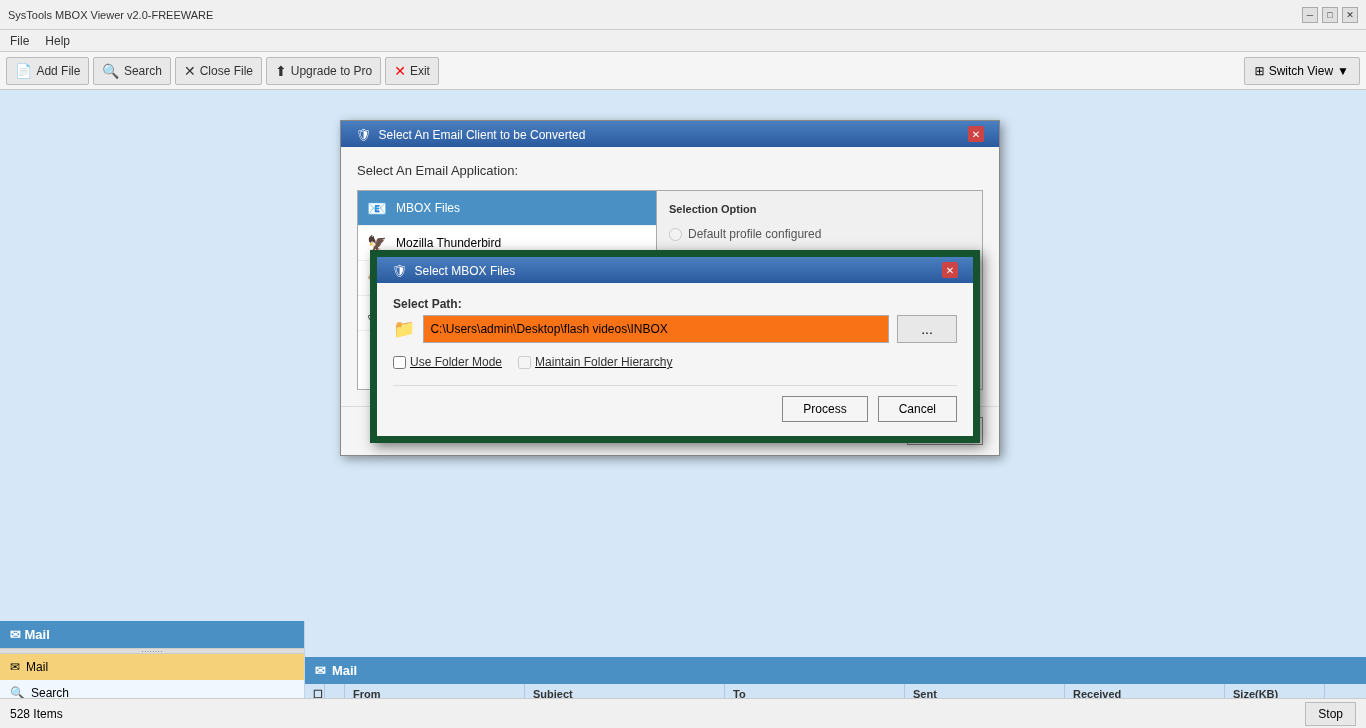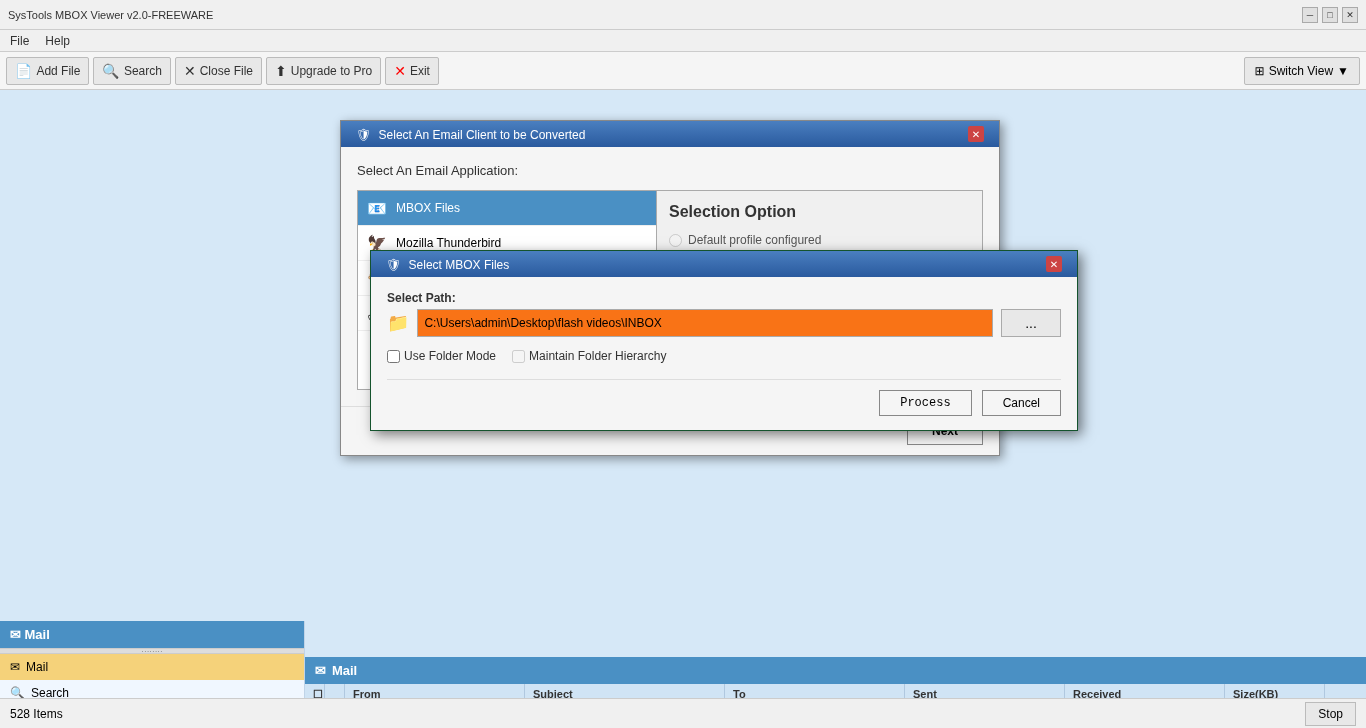--- a/index.html
+++ b/index.html
@@ -303,21 +303,21 @@
       font-size: 16px;
     }
     .selection-panel {
       flex: 1;
       padding: 12px;
       background: #f0f0f0;
       border: 1px solid #aaa;
       border-left: none;
     }
     .selection-panel-title {
-      font-size: 16px;
+      font-size: 11px;
       font-weight: bold;
       margin-bottom: 12px;
       color: #333;
     }
     .radio-option {
       display: flex;
       align-items: center;
       gap: 6px;
       margin-bottom: 8px;
       font-size: 12px;
@@ -336,23 +336,23 @@
       cursor: pointer;
       font-size: 12px;
       font-weight: bold;
     }
 
     
     .dialog-mbox {
       position: absolute;
       top: 250px;
       left: 370px;
-      width: 708px;
+      width: 610px;
       background: #f5f5f5;
-      border: 1px solid #14532d;
+      border: 7px solid #14532d;
       box-shadow: 4px 4px 12px rgba(0,0,0,0.5);
       z-index: 300;
       pointer-events: all;
     }
     .dialog-mbox .dialog-body {
       padding: 14px 16px;
     }
     .path-row {
       display: flex;
       gap: 8px;
@@ -386,20 +386,21 @@
     }
     .folder-icon-yellow {
       font-size: 18px;
       color: #e8a000;
     }
     .options-row {
       display: flex;
       align-items: center;
       gap: 16px;
       margin-bottom: 16px;
+      text-decoration: underline;
     }
     .checkbox-label {
       display: flex;
       align-items: center;
       gap: 4px;
       font-size: 12px;
       color: #333;
     }
     .checkbox-label input[type="checkbox"] {
       cursor: pointer;
@@ -410,21 +411,20 @@
       gap: 10px;
       padding-top: 10px;
       border-top: 1px solid #ddd;
     }
     .btn-process {
       background: #f5f5f5;
       border: 1px solid #888;
       padding: 5px 20px;
       cursor: pointer;
       font-size: 12px;
-      font-family: Liberation Mono, monospace;
     }
     .btn-cancel {
       background: #f5f5f5;
       border: 1px solid #888;
       padding: 5px 20px;
       cursor: pointer;
       font-size: 12px;
     }
 
     

